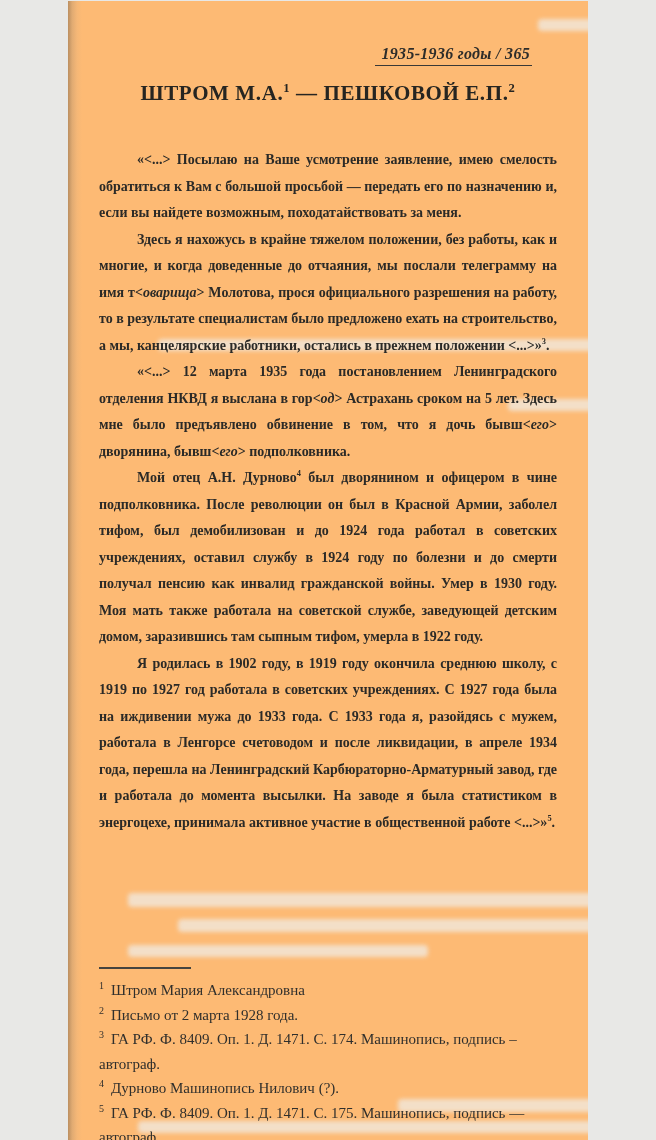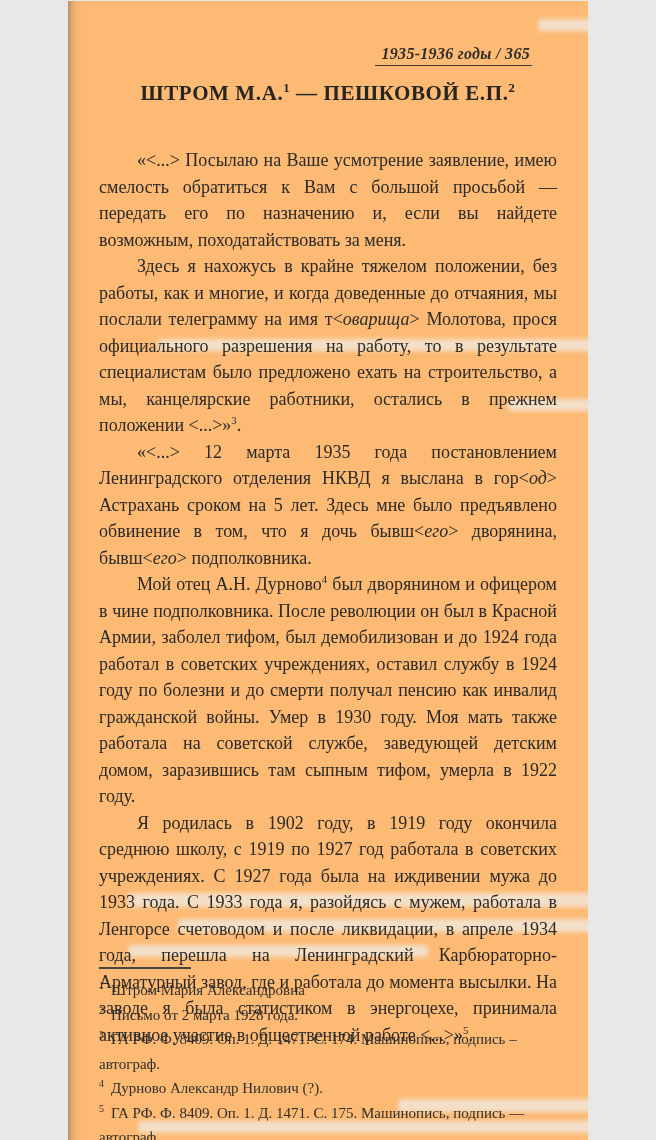--- a/index.html
+++ b/index.html
@@ -70,25 +70,26 @@
 
   .body-block {
     position: absolute;
     top: 146px;
     left: 31px;
     right: 31px;
   }
 
   .body-block p {
     margin: 0;
-    font-size: 18px;
+    font-size: 14px;
     line-height: 26.5px;
     text-align: justify;
     text-indent: 38px;
     color: #2b2a27;
+    font-weight: bold;
   }
 
   .subtitle {
     margin: 27px 0 28px 0;
     text-align: center;
     font-size: 19px;
     font-weight: bold;
     letter-spacing: 0.6px;
     text-indent: 0;
     color: #262521;
@@ -165,21 +166,21 @@
       <div class="footnote">
         <sup>1</sup><span>Штром Мария Александровна</span>
       </div>
       <div class="footnote">
         <sup>2</sup><span>Письмо от 2 марта 1928 года.</span>
       </div>
       <div class="footnote">
         <sup>3</sup><span>ГА РФ. Ф. 8409. Оп. 1. Д. 1471. С. 174. Машинопись, подпись – автограф.</span>
       </div>
       <div class="footnote">
-        <sup>4</sup><span>Дурново Александр Нилович (?).</span>
+        <sup>4</sup><span>Дурново Машинопись Нилович (?).</span>
       </div>
       <div class="footnote">
         <sup>5</sup><span>ГА РФ. Ф. 8409. Оп. 1. Д. 1471. С. 175. Машинопись, подпись — автограф.</span>
       </div>
     </div>
 
   </div>
 </div>
 
 </body></html>

